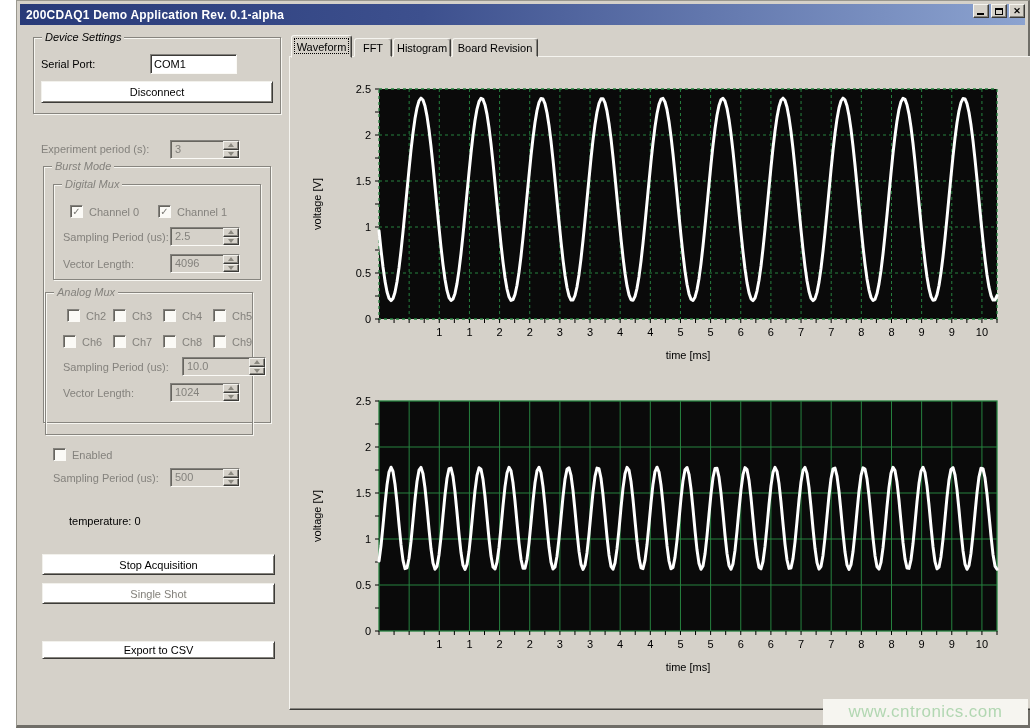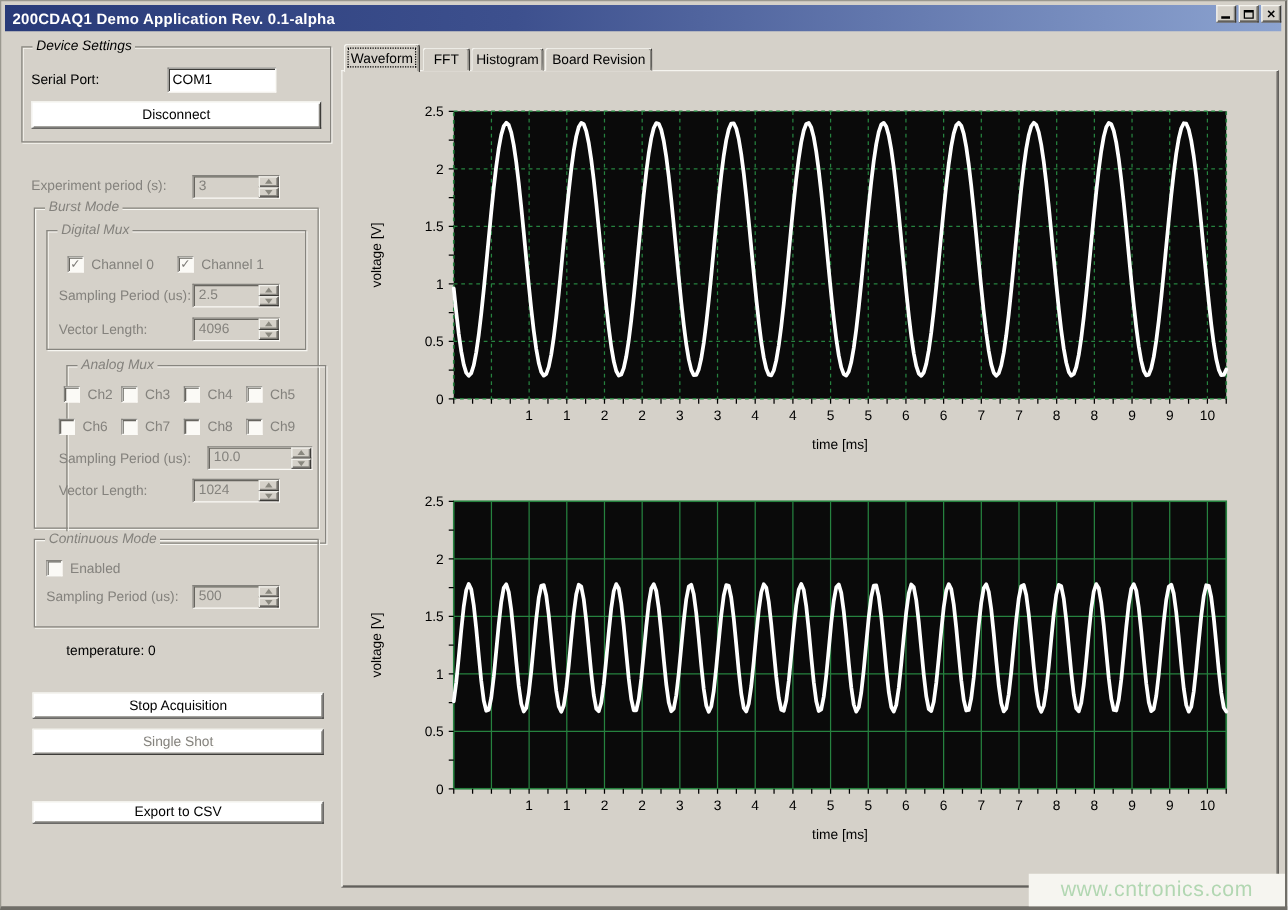--- a/index.html
+++ b/index.html
@@ -1,21 +1,21 @@
 <!DOCTYPE html>
 <html><head>
 <meta charset="utf-8">
 <style>
   html,body{margin:0;padding:0;background:#ffffff;}
   *{box-sizing:border-box;}
   body{width:1030px;height:728px;position:relative;overflow:hidden;
        font-family:"Liberation Sans",sans-serif;font-size:11px;color:#000;}
   #window{position:absolute;inset:0;background:#d5d1c9;
           border-left:1px solid #9a988f;border-top:1px solid #9a988f;
-          border-right:2px solid #706e68;border-bottom:3px solid #706e68;}
+          border-right:2px solid #706e68;border-bottom:3px solid #706e68;margin-left:16px;}
   
   .titlebar{position:absolute;left:3px;top:3px;right:3px;height:21px;
             background:linear-gradient(to right,#283a78 0%,#3d508e 40%,#8ca3d0 100%);
             display:flex;align-items:center;padding-left:6px;}
   .titlebar .title{color:#fff;font-weight:bold;font-size:12px;letter-spacing:.2px;}
   .winbtns{position:absolute;right:3px;top:3px;display:flex;gap:2px;}
   .winbtn{width:16px;height:14px;background:#d5d1c9;position:relative;
           border:1px solid;border-color:#f5f4ef #3c3b38 #3c3b38 #f5f4ef;
           box-shadow:inset -1px -1px 0 #87857f;display:flex;align-items:center;justify-content:center;
           font-size:9px;font-weight:bold;color:#000;}
@@ -141,21 +141,21 @@
     <span class="btns">
         <span class="sb">
           <i class="tri-up"></i>
         </span>
         <span class="sb">
           <i class="tri-dn"></i>
         </span>
       </span>
   </div>
 
-  <div class="group" style="left:52px;top:291px;width:208px;height:143px;">
+  <div class="group" style="left:28px;top:291px;width:208px;height:143px;">
     <span class="legend dis">Analog Mux</span>
   </div>
   <div class="cbrow" style="left:50px;top:308px;">
       <span class="cb"></span>
       <span class="dis">Ch2</span>
     </div>
   <div class="cbrow" style="left:96px;top:308px;">
       <span class="cb"></span>
       <span class="dis">Ch3</span>
     </div>
@@ -201,23 +201,20 @@
     <span class="btns">
         <span class="sb">
           <i class="tri-up"></i>
         </span>
         <span class="sb">
           <i class="tri-dn"></i>
         </span>
       </span>
   </div>
 
-  <div class="group" style="left:26px;top:430px;width:228px;height:71px;">
-    <span class="legend dis">Continuous Mode</span>
-  </div>
   <div class="cbrow" style="left:36px;top:447px;">
     <span class="cb"></span>
     <span class="dis">Enabled</span>
   </div>
   <span class="lbl dis" style="left:36px;top:471px;">Sampling Period (us):</span>
   <div class="spin" style="left:153px;top:467px;width:70px;">
     <span class="val">500</span>
     <span class="btns">
         <span class="sb">
           <i class="tri-up"></i>

